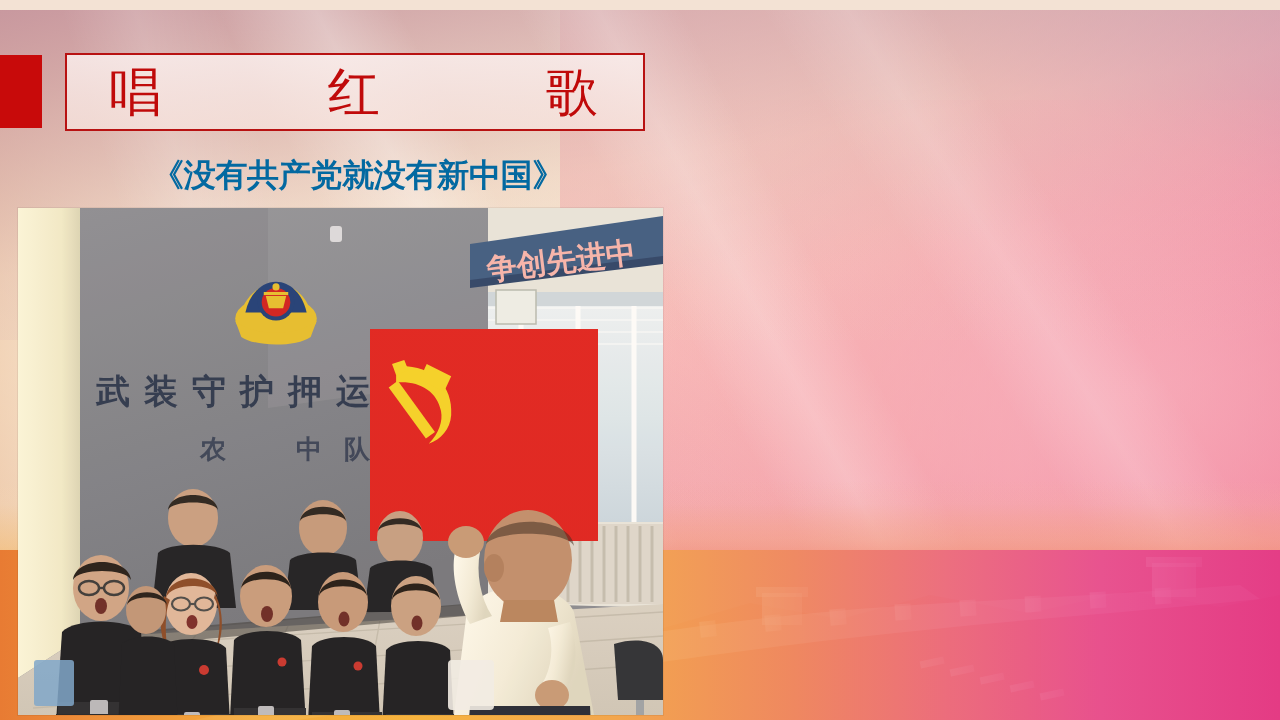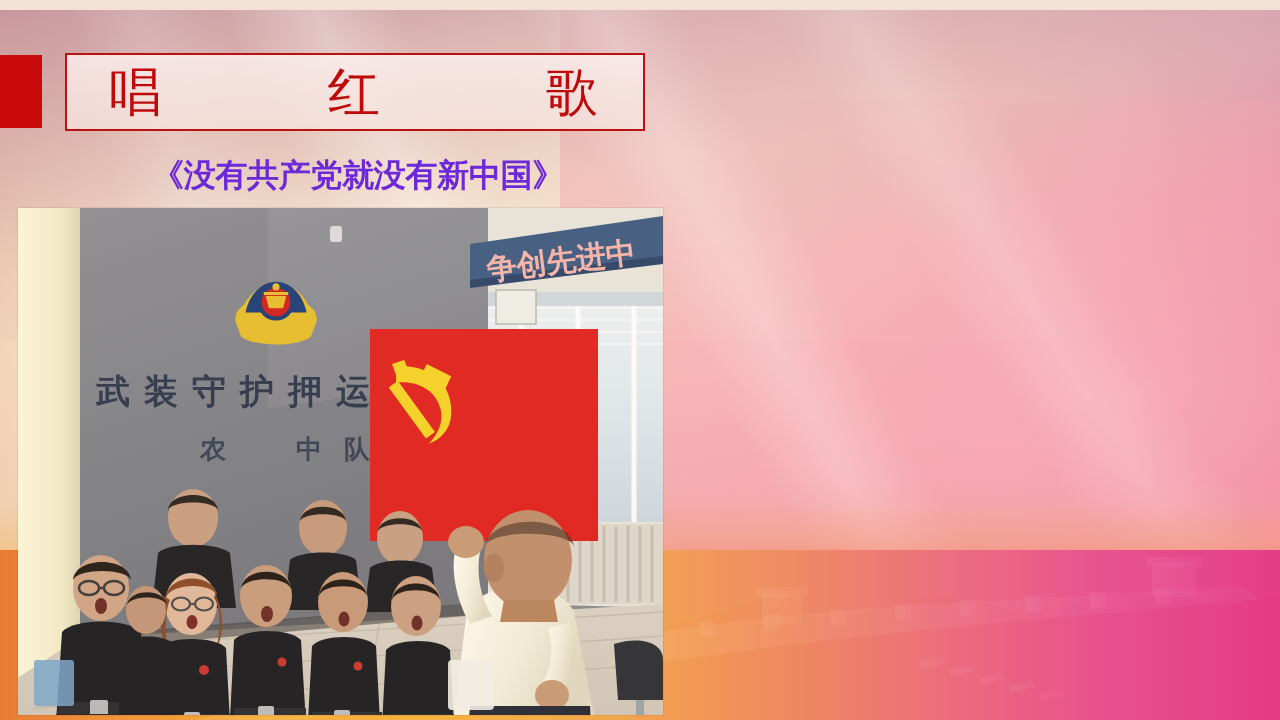--- a/index.html
+++ b/index.html
@@ -144,21 +144,21 @@
     letter-spacing:.05em;
     white-space:pre;
     line-height:1;
     font-family:"DejaVu Sans","Liberation Sans",sans-serif;
   }
 
   
   .subtitle {
     position:absolute; left:68px; top:148px; width:580px;
     text-align:center;
-    color:#6d28d9;
+    color:#0369a1;
     font-size:32px;
     font-weight:bold;
     letter-spacing:-.01em;
     line-height:1.12;
     white-space:nowrap;
   }
 
   
   .photo {
     position:absolute; left:18px; top:198px; width:645px; height:507px;

